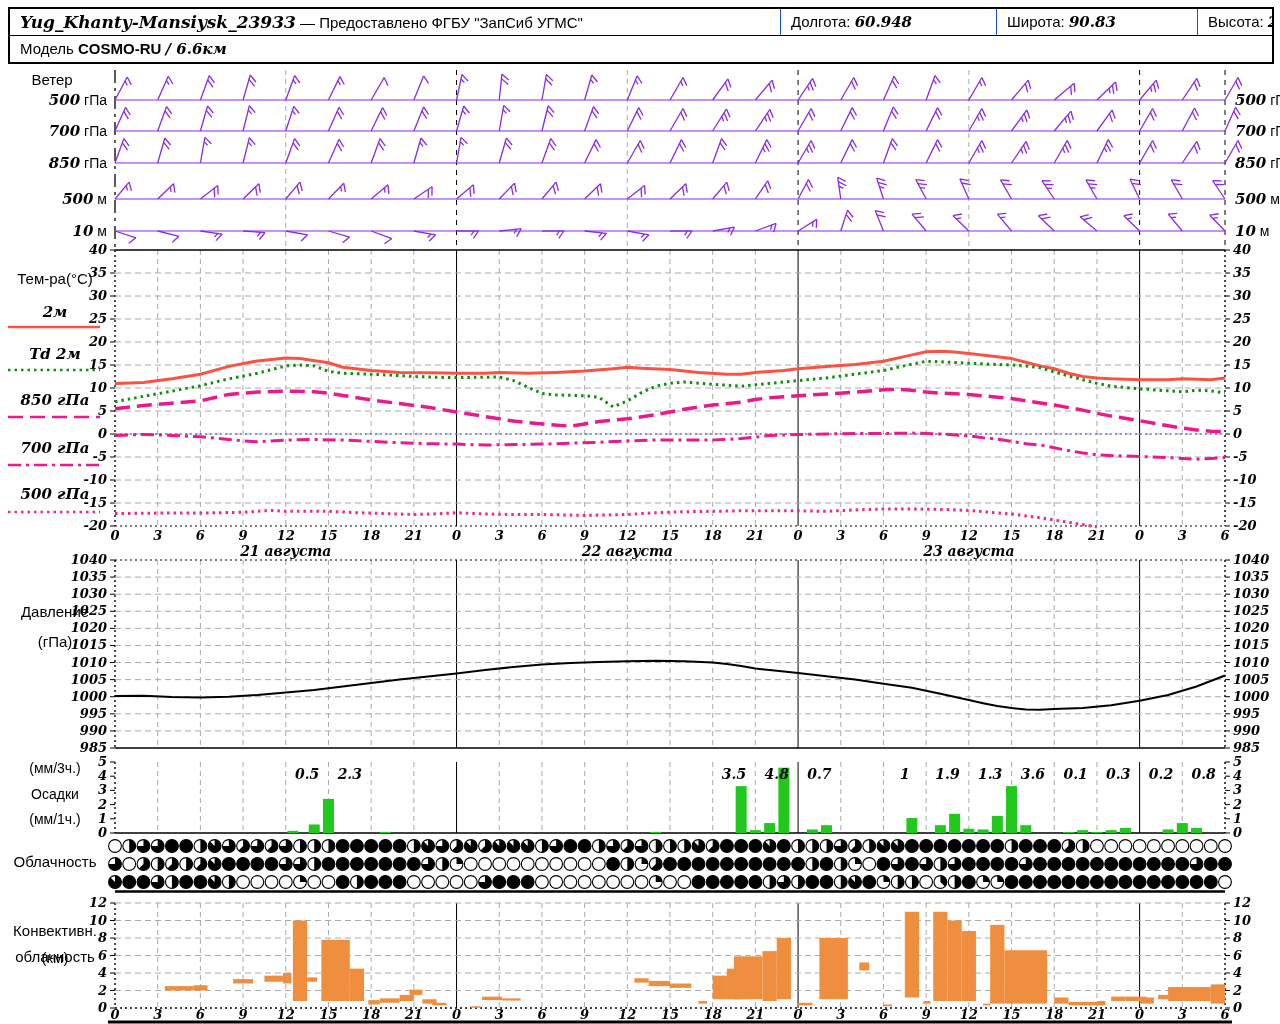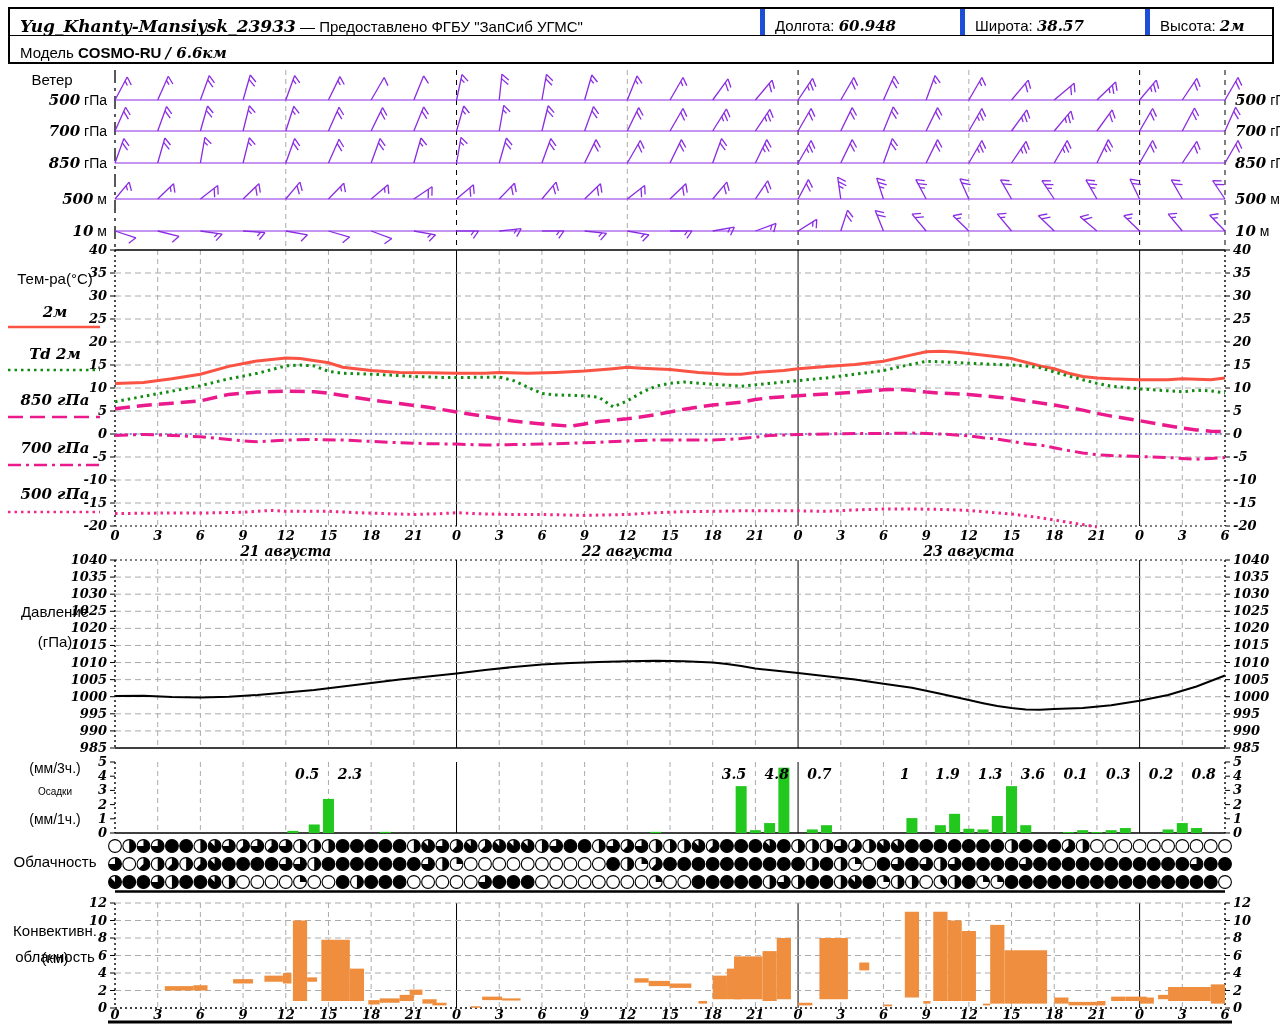--- a/index.html
+++ b/index.html
@@ -1,23 +1,23 @@
 <!DOCTYPE html>
 <html><head>
 <meta charset="utf-8">
 <style>
   html,body{margin:0;padding:0;background:#fff;}
   #page{position:relative;width:1280px;height:1024px;background:#fff;overflow:hidden;
         font-family:"Liberation Sans",sans-serif;color:#000;}
   
   #titlebox{position:absolute;left:8px;top:7px;width:1262px;border:2px solid #000;background:#fff;}
-  .trow{display:flex;align-items:stretch;height:26px;line-height:34px;font-size:15px;white-space:nowrap;overflow:hidden;}
+  .trow{display:flex;align-items:stretch;height:26px;line-height:26px;font-size:15px;white-space:nowrap;overflow:hidden;gap:20px;}
   .trow1{border-bottom:1px solid #000;}
   .tcell{padding:0 10px;overflow:hidden;}
-  .tcell + .tcell{border-left:5px solid #1d4ed8;}
+  .tcell + .tcell{border-left:1px solid #1d4ed8;}
   .em{font-family:"DejaVu Serif",serif;font-style:italic;font-weight:bold;}
   .station{font-family:"DejaVu Serif",serif;font-style:italic;font-weight:bold;font-size:17px;}
   .model{font-family:Liberation Sans, sans-serif;font-weight:bold;}
   
   .glabel{position:absolute;left:0;width:110px;text-align:center;font-size:15px;}
   .leglabel{position:absolute;left:0;width:110px;text-align:center;
             font-family:"DejaVu Serif",serif;font-style:italic;font-weight:bold;font-size:15px;}
   svg text{font-family:"DejaVu Serif",serif;font-style:italic;font-weight:bold;fill:#000;}
 </style>
 </head>
@@ -31,21 +31,21 @@
         <span class="station">Yug_Khanty-Mansiysk_23933</span>
         <span>—</span>
         <span>Предоставлено ФГБУ "ЗапСиб УГМС"</span>
       </div>
       <div class="tcell" style="flex:0 0 175px">
         <span>Долгота:</span>
         <span class="em">60.948</span>
       </div>
       <div class="tcell" style="flex:0 0 160px">
         <span>Широта:</span>
-        <span class="em">38.57</span>
+        <span class="em">90.83</span>
       </div>
       <div class="tcell" style="flex:1">
         <span>Высота:</span>
         <span class="em">2м</span>
       </div>
     </div>
     <div class="trow">
       <div class="tcell" style="flex:0 0 275px">
         <span>Модель</span>
         <span class="model">COSMO-RU</span>
@@ -60,21 +60,21 @@
   <div class="leglabel" style="top:303px">2м</div>
   <div class="leglabel" style="top:345px">Td  2м</div>
   <div class="leglabel" style="top:391px">850 гПа</div>
   <div class="leglabel" style="top:439px">700 гПа</div>
   <div class="leglabel" style="top:485px">500 гПа</div>
 
   <div class="glabel" style="top:603px">Давление</div>
   <div class="glabel" style="top:633px">(гПа)</div>
 
   <div class="glabel" style="top:760px;font-size:14px">(мм/3ч.)</div>
-  <div class="glabel" style="top:786px;font-size:10px">Осадки</div>
+  <div class="glabel" style="top:786px;font-size:14px">Осадки</div>
   <div class="glabel" style="top:811px;font-size:14px">(мм/1ч.)</div>
 
   <div class="glabel" style="top:853px">Облачность</div>
 
   <div class="glabel" style="top:922px">Конвективн.</div>
   <div class="glabel" style="top:948px">облачность</div>
   <div class="glabel" style="top:949px">(км)</div>
 
   <svg id="chart" width="1280" height="1024" style="position:absolute;left:0;top:0">
       <g>

